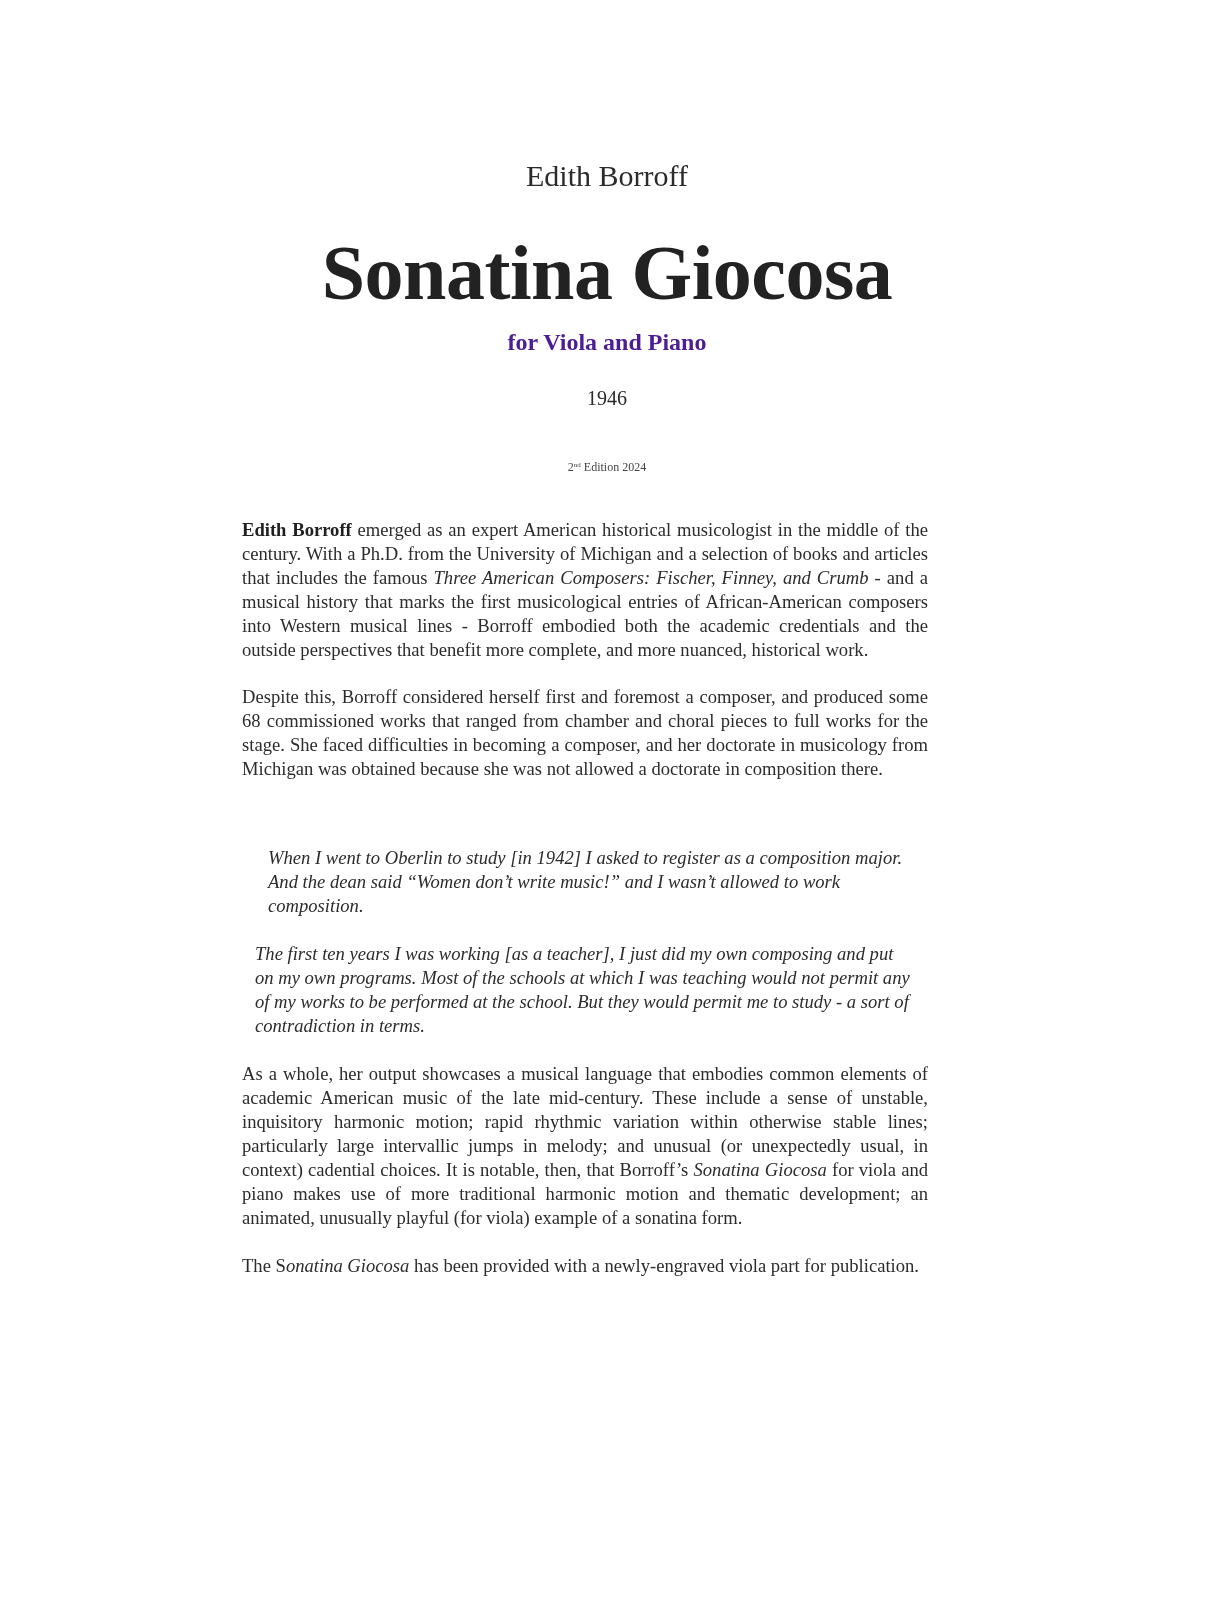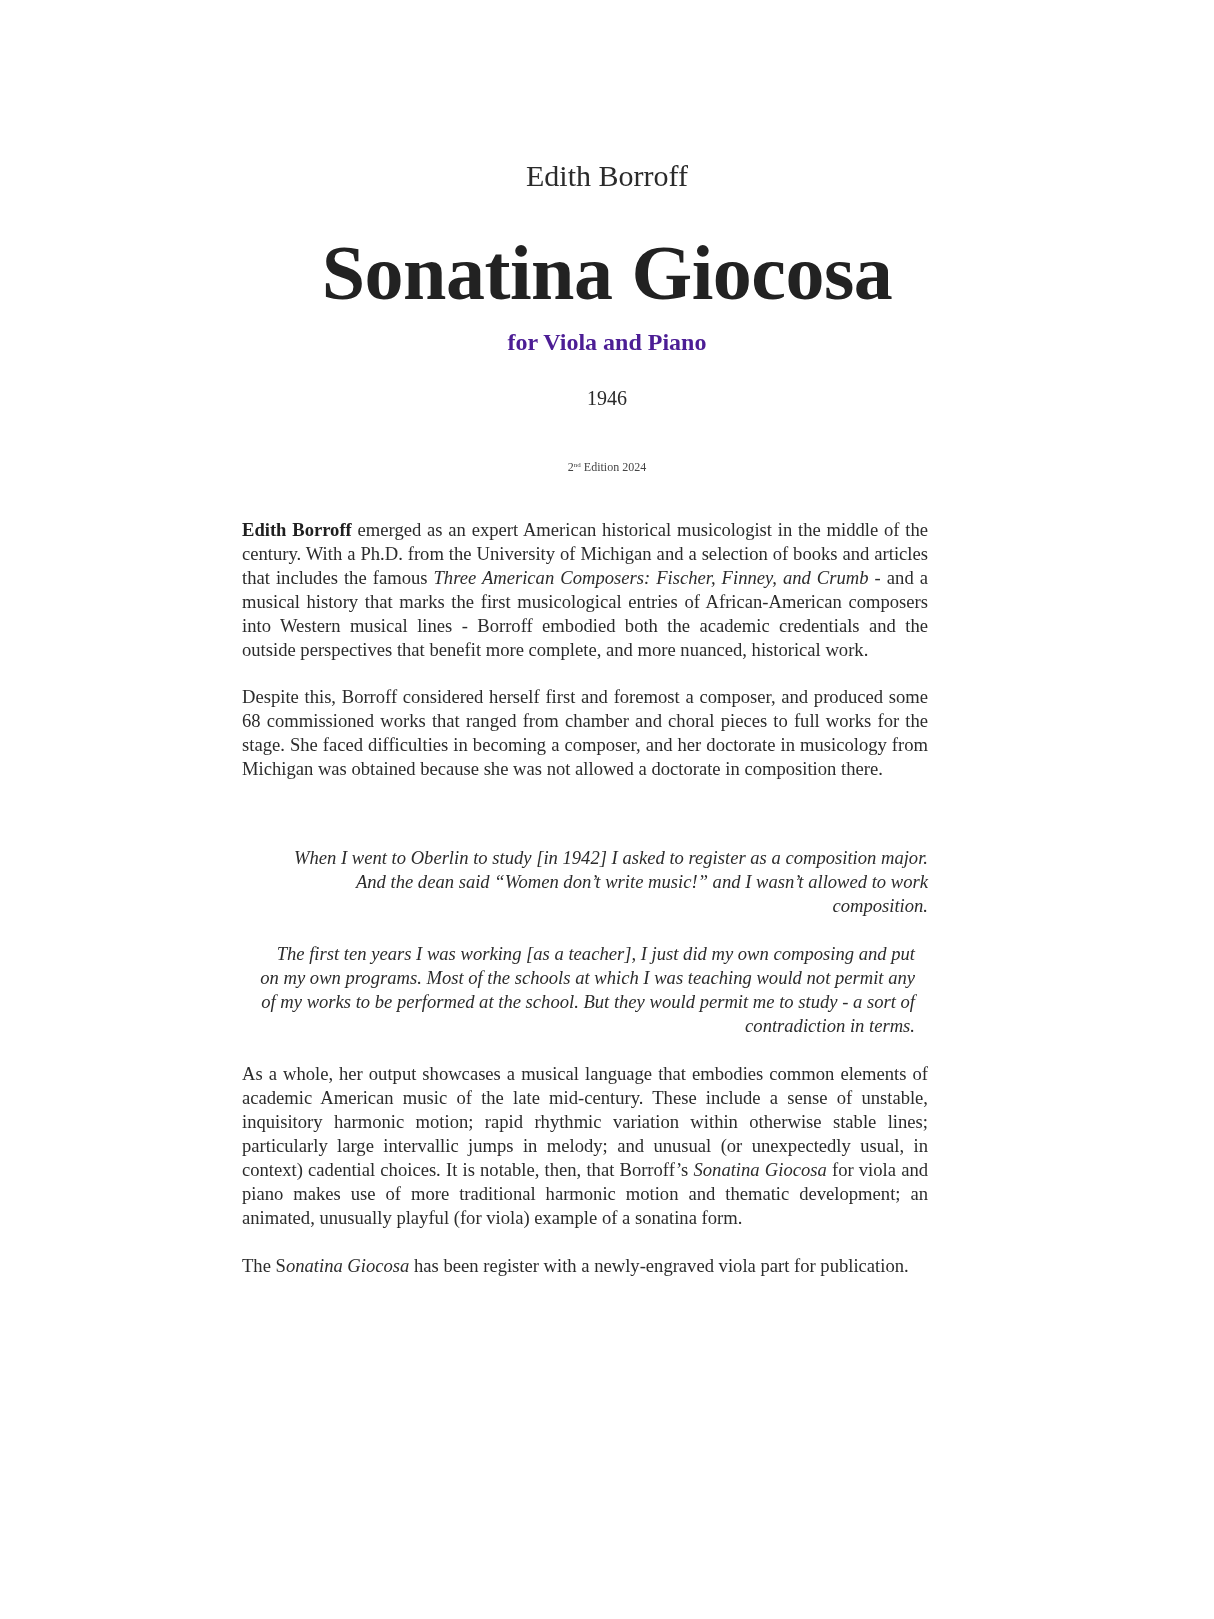--- a/index.html
+++ b/index.html
@@ -12,21 +12,21 @@
   .subtitle { top: 327px; font-size: 24px; line-height: 30px; font-weight: bold; color: #4c1d95; }
   .year { top: 386px; font-size: 20px; line-height: 24px; }
   .edition { top: 410px; font-size: 12px; line-height: 14px; color: #444; margin-top: 48px; }
   .edition sup { font-size: 7px; vertical-align: 4px; }
   .body { position: absolute; left: 242px; width: 686px; font-size: 18.6px; line-height: 24px; color: #2c2c2c; margin-top: 40px; }
   .body p { margin: 0; text-align: justify; }
   .p1 { top: 478px; }
   .p2 { top: 645px; }
   .q1 { top: 806px; left: 268px; width: 660px; }
   .q2 { top: 902px; left: 255px; width: 660px; }
-  .quote p { font-style: italic; text-align: right; }
+  .quote p { font-style: italic; text-align: left; }
   .p3 { top: 1022px; }
   .p4 { top: 1214px; }
   .p4 p { text-align: left; }
   b { font-weight: bold; color: #1f1f1f; }
   i { font-style: italic; }
 </style>
 </head>
 <body>
 
 <div class="page">
@@ -55,16 +55,16 @@
     <p>on my own programs. Most of the schools at which I was teaching would not permit any</p>
     <p>of my works to be performed at the school. But they would permit me to study - a sort of</p>
     <p>contradiction in terms.</p>
   </div>
 
   <div class="body p3">
     <p><span>As a whole, her output showcases a musical language that embodies common elements of academic American music of the late mid-century. These include a sense of unstable, inquisitory harmonic motion; rapid rhythmic variation within otherwise stable lines; particularly large intervallic jumps in melody; and unusual (or unexpectedly usual, in context) cadential choices. It is notable, then, that Borroff’s </span><i>Sonatina Giocosa</i><span> for viola and piano makes use of more traditional harmonic motion and thematic development; an animated, unusually playful (for viola) example of a sonatina form.</span></p>
   </div>
 
   <div class="body p4">
-    <p><span>The S</span><i>onatina Giocosa</i><span> has been register with a newly-engraved viola part for publication.</span></p>
+    <p><span>The S</span><i>onatina Giocosa</i><span> has been provided with a newly-engraved viola part for publication.</span></p>
   </div>
 
 </div>
 
 </body></html>

